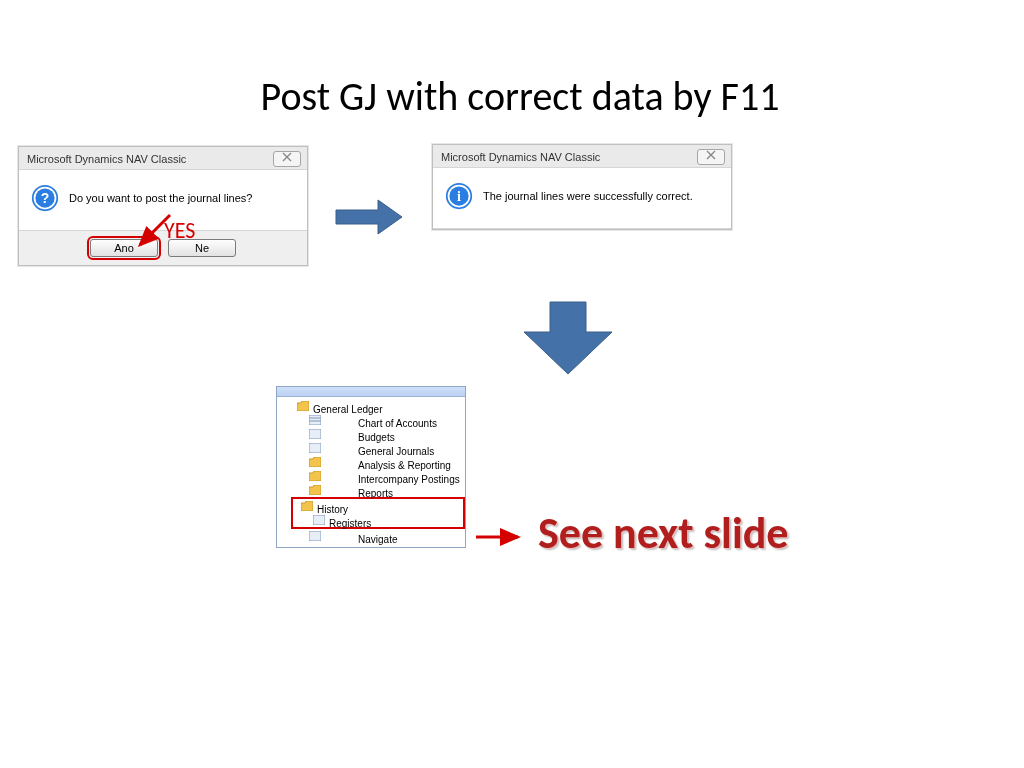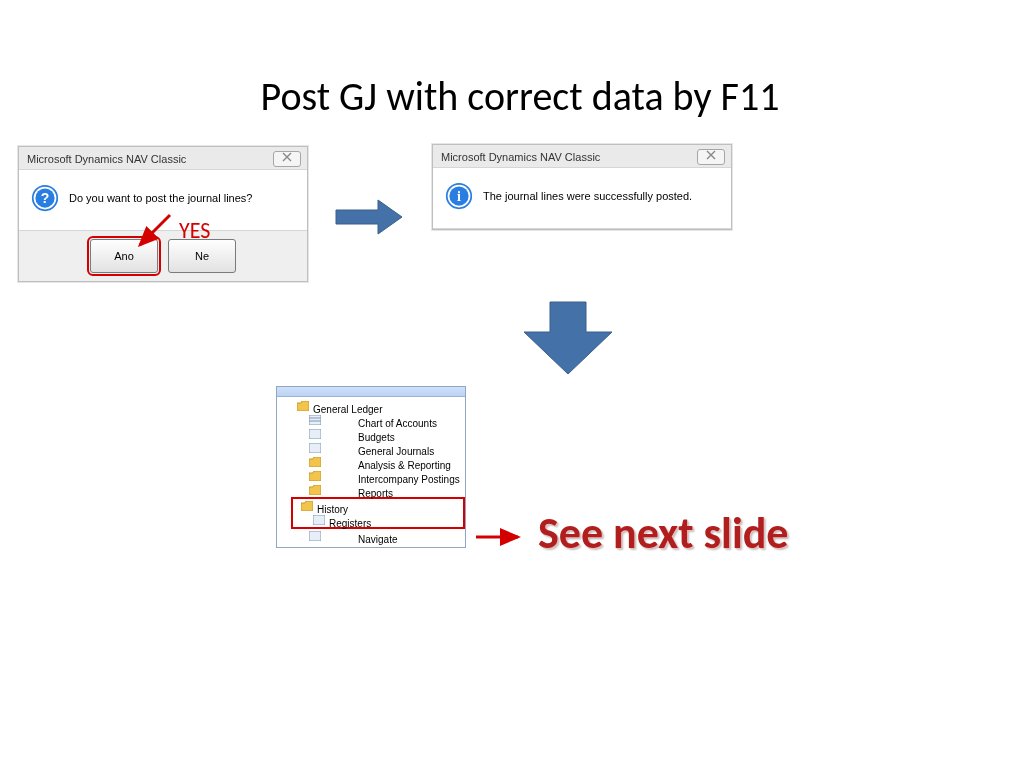--- a/index.html
+++ b/index.html
@@ -50,21 +50,21 @@
     border-bottom:1px solid #d6d6d6;
   }
   .dialog .icon-wrap { width: 28px; height: 28px; flex: none; }
   .dialog .msg { color: #000; font-size: 11px; }
   .dialog .footer {
     background: #efefef;
     padding: 8px 10px;
     display: flex; justify-content: flex-end; gap: 10px;
   }
   .winbtn {
-    min-width: 68px; height: 34px;
+    min-width: 68px; height: 18px;
     border: 1px solid #7a7a7a;
     border-radius: 3px;
     background: linear-gradient(#fefefe, #e2e2e2);
     font-size: 11px; color: #000;
     padding: 0 12px;
     cursor: pointer;
   }
 
   .highlight-red { outline: 2px solid #d40000; outline-offset: 1px; }
 
@@ -153,21 +153,21 @@
 </div>
 
 <svg class="small-red-arrow" style="left:130px; top:211px;" width="44" height="40">
   <defs>
       <marker id="ah1" markerWidth="8" markerHeight="8" refX="6" refY="3" orient="auto">
         <path d="M0,0 L7,3 L0,6 Z" fill="#d40000"></path>
       </marker>
     </defs>
   <line x1="40" y1="4" x2="10" y2="34" stroke="#d40000" stroke-width="3" marker-end="url(#ah1)"></line>
 </svg>
-<div class="ann-yes" style="left:179px; top:217px;">YES</div>
+<div class="ann-yes" style="left:164px; top:217px;">YES</div>
 
 <svg class="big-arrow-right" style="left:334px; top:198px; width:70px; height:38px;">
   <path d="M2 12 L44 12 L44 2 L68 19 L44 36 L44 26 L2 26 Z" fill="#4472a8" stroke="#3a5f8a" stroke-width="1"></path>
 </svg>
 
 <div class="dialog" style="left:432px; top:144px; width:300px;">
   <div class="titlebar">
     <span>Microsoft Dynamics NAV Classic</span>
     <span class="closebox">
       <svg width="10" height="10" viewBox="0 0 10 10">
@@ -176,21 +176,21 @@
     </span>
   </div>
   <div class="body">
     <span class="icon-wrap">
       <svg viewBox="0 0 32 32">
           <circle cx="16" cy="16" r="14" fill="#fff" stroke="#2a7de1" stroke-width="2"></circle>
           <circle cx="16" cy="16" r="11" fill="#2a7de1"></circle>
           <text x="16" y="22" text-anchor="middle" font-size="16" font-weight="bold" fill="#fff" font-family="Georgia">i</text>
         </svg>
     </span>
-    <span class="msg">The journal lines were successfully posted.</span>
+    <span class="msg">The journal lines were successfully correct.</span>
   </div>
 </div>
 
 <svg class="big-arrow-down" style="left:520px; top:298px; width:96px; height:80px;">
   <path d="M30 4 L66 4 L66 34 L92 34 L48 76 L4 34 L30 34 Z" fill="#4472a8" stroke="#3a5f8a" stroke-width="1"></path>
 </svg>
 
 <div class="navpane" style="left:276px; top:386px;">
   <div style="height:10px;background:linear-gradient(#cfe0fa,#bcd2f3);border-bottom:1px solid #9bb4d6;"></div>
   <div class="tree">

